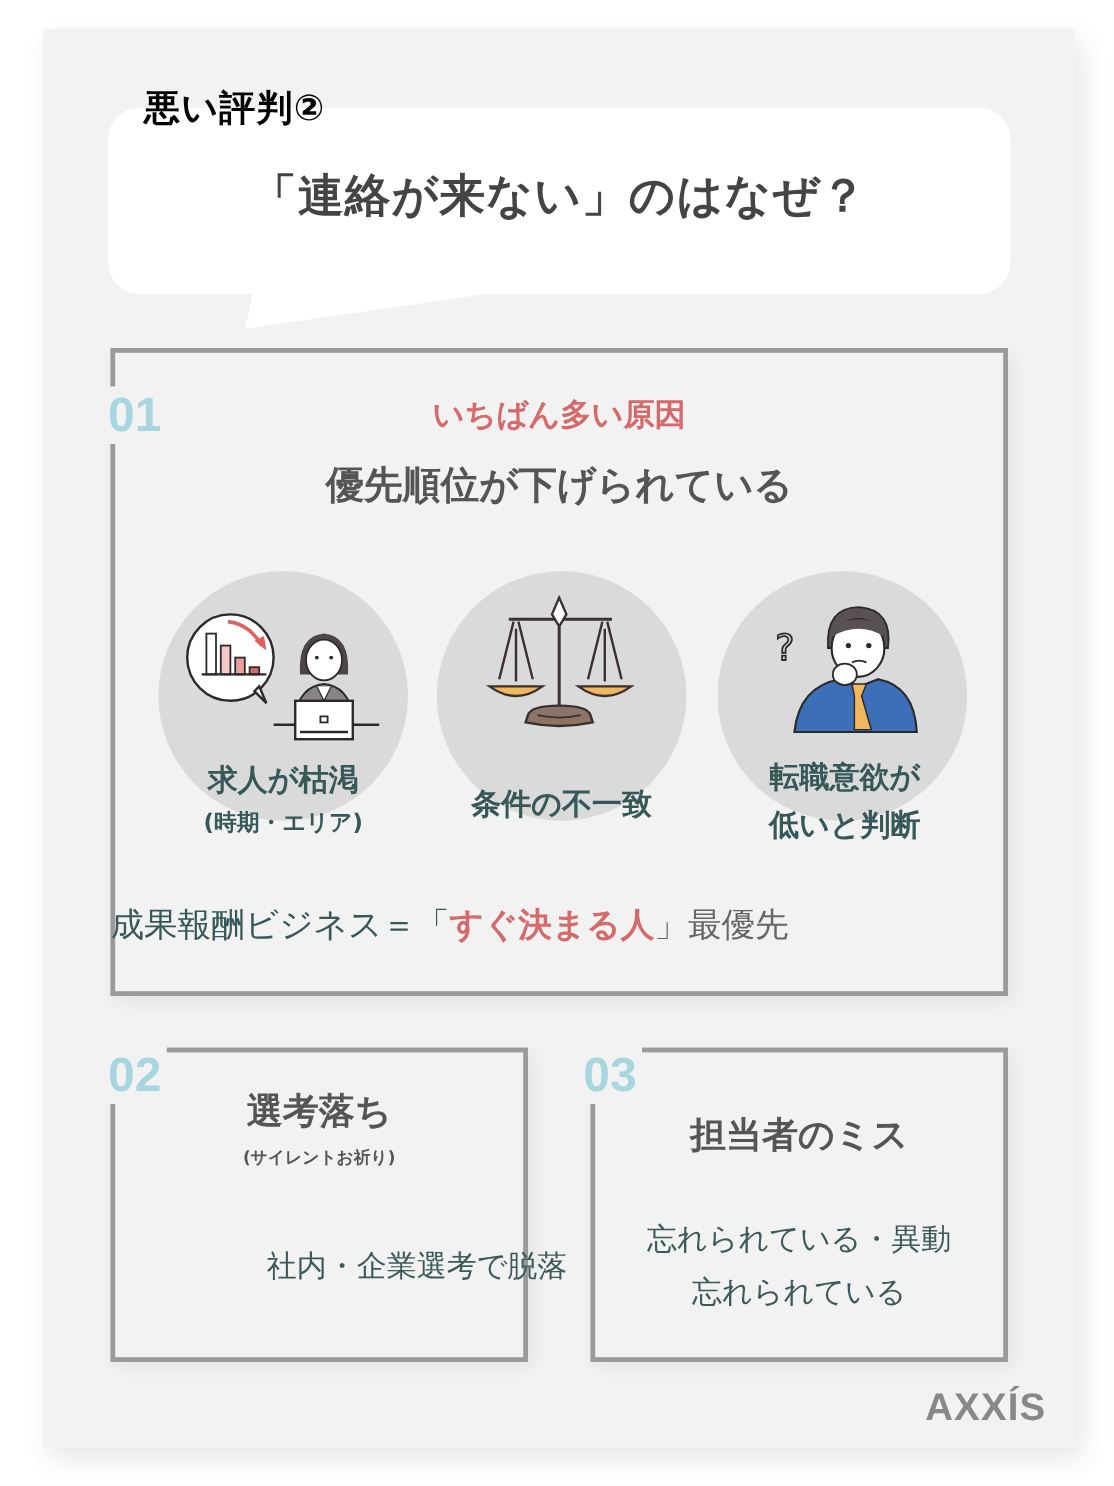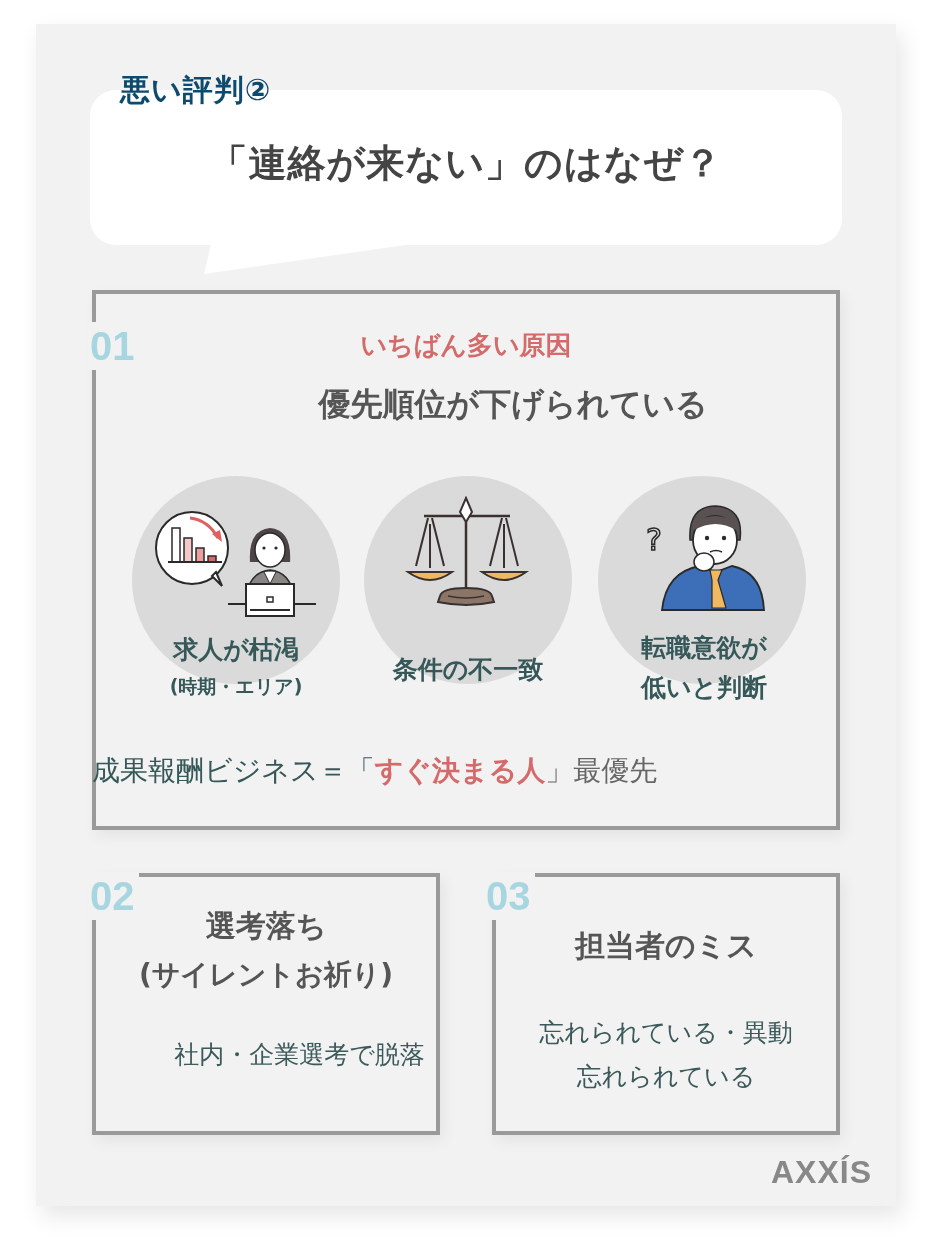--- a/index.html
+++ b/index.html
@@ -7,41 +7,41 @@
     width:928px; height:1238px; background:#ffffff; position:relative; overflow:hidden;
     font-family: "DejaVu Sans", "Liberation Sans", sans-serif;
   }
   .card {
     position:absolute; left:36px; top:24px; width:860px; height:1182px;
     background:#f2f2f2;
     box-shadow: 6px 10px 22px rgba(0,0,0,0.10);
   }
   .abs { position:absolute; }
   .label-top {
-    left:120px; top:70px; font-size:30px; font-weight:bold; color:#0c4a6e; letter-spacing:1px;
+    left:120px; top:70px; font-size:30px; font-weight:bold; color:#000000; letter-spacing:1px;
     z-index:3;
   }
   .bubble {
     left:90px; top:90px; width:752px; height:155px; background:#ffffff; border-radius:26px; z-index:1;
   }
   .tail { left:200px; top:240px; width:240px; height:36px; z-index:1; }
   .headline {
     left:90px; top:138px; width:752px; text-align:center; font-size:38px; font-weight:bold;
     color:#444444; z-index:2; letter-spacing:1px;
   }
   .box {
     border:4px solid #9a9a9a; box-sizing:border-box; background:#f2f2f2;
     box-shadow: 4px 6px 14px rgba(0,0,0,0.06);
   }
   .num {
     font-size:40px; font-weight:bold; color:#a8d6e0; background:#f2f2f2; padding:0 4px 0 2px;
     line-height:48px; font-family:"Liberation Sans", sans-serif;
   }
   .sub-red { color:#d46a6a; font-weight:bold; font-size:26px; text-align:center; }
-  .main-title { color:#555555; font-weight:bold; font-size:32px; text-align:center;margin-left:47px; }
+  .main-title { color:#555555; font-weight:bold; font-size:32px; text-align:center; }
   .circle {
     width:208px; height:208px; border-radius:50%; background:#dadada;
   }
   .circ-label {
     color:#365858; font-weight:bold; text-align:center; font-size:25px; line-height:36px;
   }
   .circ-label-sm { font-size:19px; }
   .summary { font-size:28px; color:#365858; text-align:left; }
   .summary .hl { color:#d46a6a; font-weight:bold; }
   .summary .gray { color:#666666; }
@@ -130,22 +130,22 @@
 <div class="abs circ-label" style="left:592px; top:630px; width:224px;">転職意欲が</div>
 <div class="abs circ-label" style="left:592px; top:670px; width:224px;">低いと判断</div>
 
 <div class="abs summary" style="left:92px; top:752px; width:748px;">
   <span>成果報酬ビジネス＝「</span><span class="hl">すぐ決まる人</span><span class="gray">」</span><span class="gray">最優先</span>
 </div>
 
 <div class="abs box" style="left:92px; top:873px; width:348px; height:262px;"></div>
 <div class="abs num" style="left:88px; top:872px;">02</div>
 <div class="abs small-title" style="left:92px; top:906px; width:348px; font-size:30px;">選考落ち</div>
-<div class="abs small-title" style="left:92px; top:956px; width:348px; font-size:28px;">(サイレントお祈り)</div>
-<div class="abs small-body" style="left:92px; top:1034px; width:415px;">社内・企業選考で脱落</div>
+<div class="abs small-title" style="left:92px; top:956px; width:348px; font-size:14px;">(サイレントお祈り)</div>
+<div class="abs small-body" style="left:92px; top:1034px; width:415px;padding-left:48px;">社内・企業選考で脱落</div>
 
 <div class="abs box" style="left:492px; top:873px; width:348px; height:262px;"></div>
 <div class="abs num" style="left:484px; top:872px;">03</div>
 <div class="abs small-title" style="left:492px; top:926px; width:348px; font-size:30px;">担当者のミス</div>
 <div class="abs small-body" style="left:492px; top:1012px; width:348px;">忘れられている・異動</div>
 <div class="abs small-body" style="left:492px; top:1056px; width:348px;">忘れられている</div>
 
 <div class="abs logo">AXXÍS</div>
 
 </body></html>

